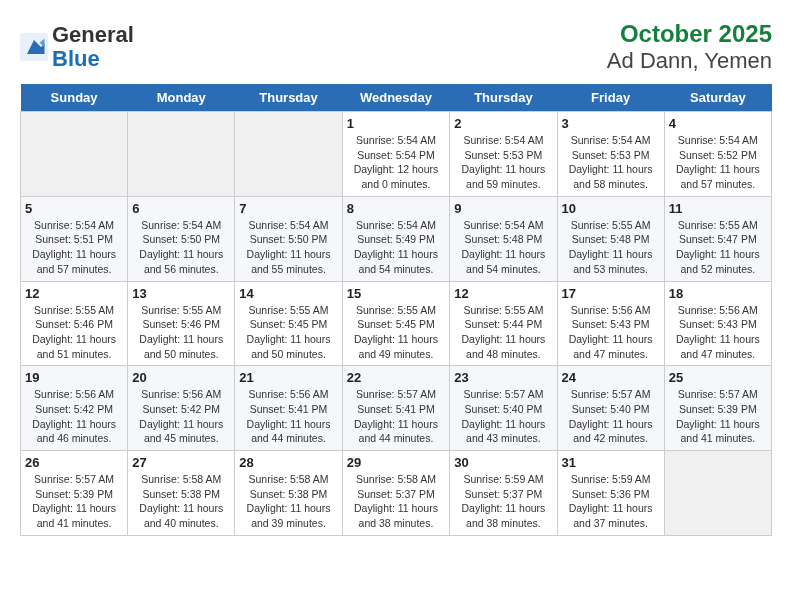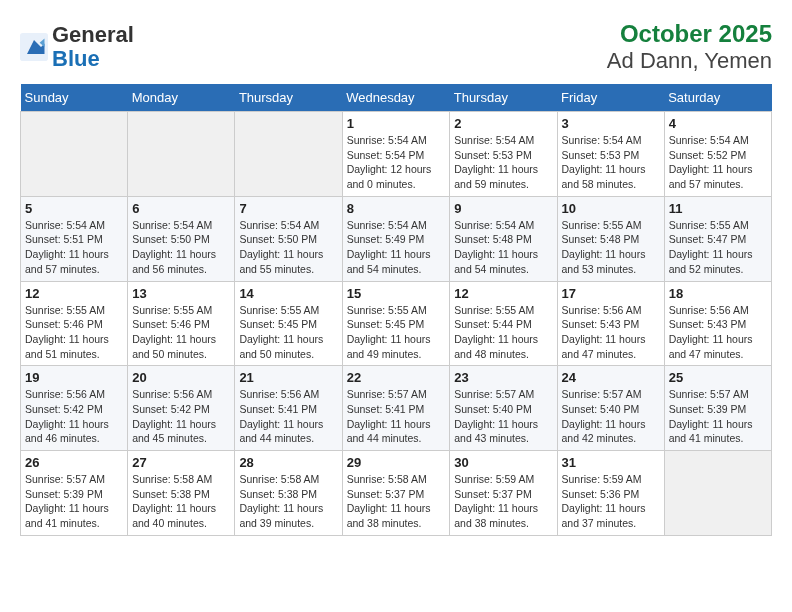--- a/index.html
+++ b/index.html
@@ -46,23 +46,23 @@
     }
     table {
       width: 100%;
       border-collapse: collapse;
       font-size: 11px;
     }
     thead tr th {
       background-color: #2a6db5;
       color: #fff;
       padding: 6px 4px;
-      text-align: left;
+      text-align: center;
       font-size: 13px;
-      font-weight: normal;
+      font-weight: bold;
     }
     tbody tr td {
       border: 1px solid #ccc;
       vertical-align: top;
       padding: 4px 4px;
       width: 108px;
       min-height: 80px;
       background: #fff;
     }
     tbody tr:nth-child(odd) td {
@@ -75,20 +75,21 @@
       font-size: 13px;
       font-weight: bold;
       color: #222;
       display: block;
       margin-bottom: 2px;
     }
     .day-info {
       color: #333;
       font-size: 10.5px;
       line-height: 1.4;
+      text-align: center;
     }
     td.empty {
       background: #f0f0f0 !important;
     }
   </style>
 </head>
 <body>
 
 <div class="header">
   <div class="logo">

